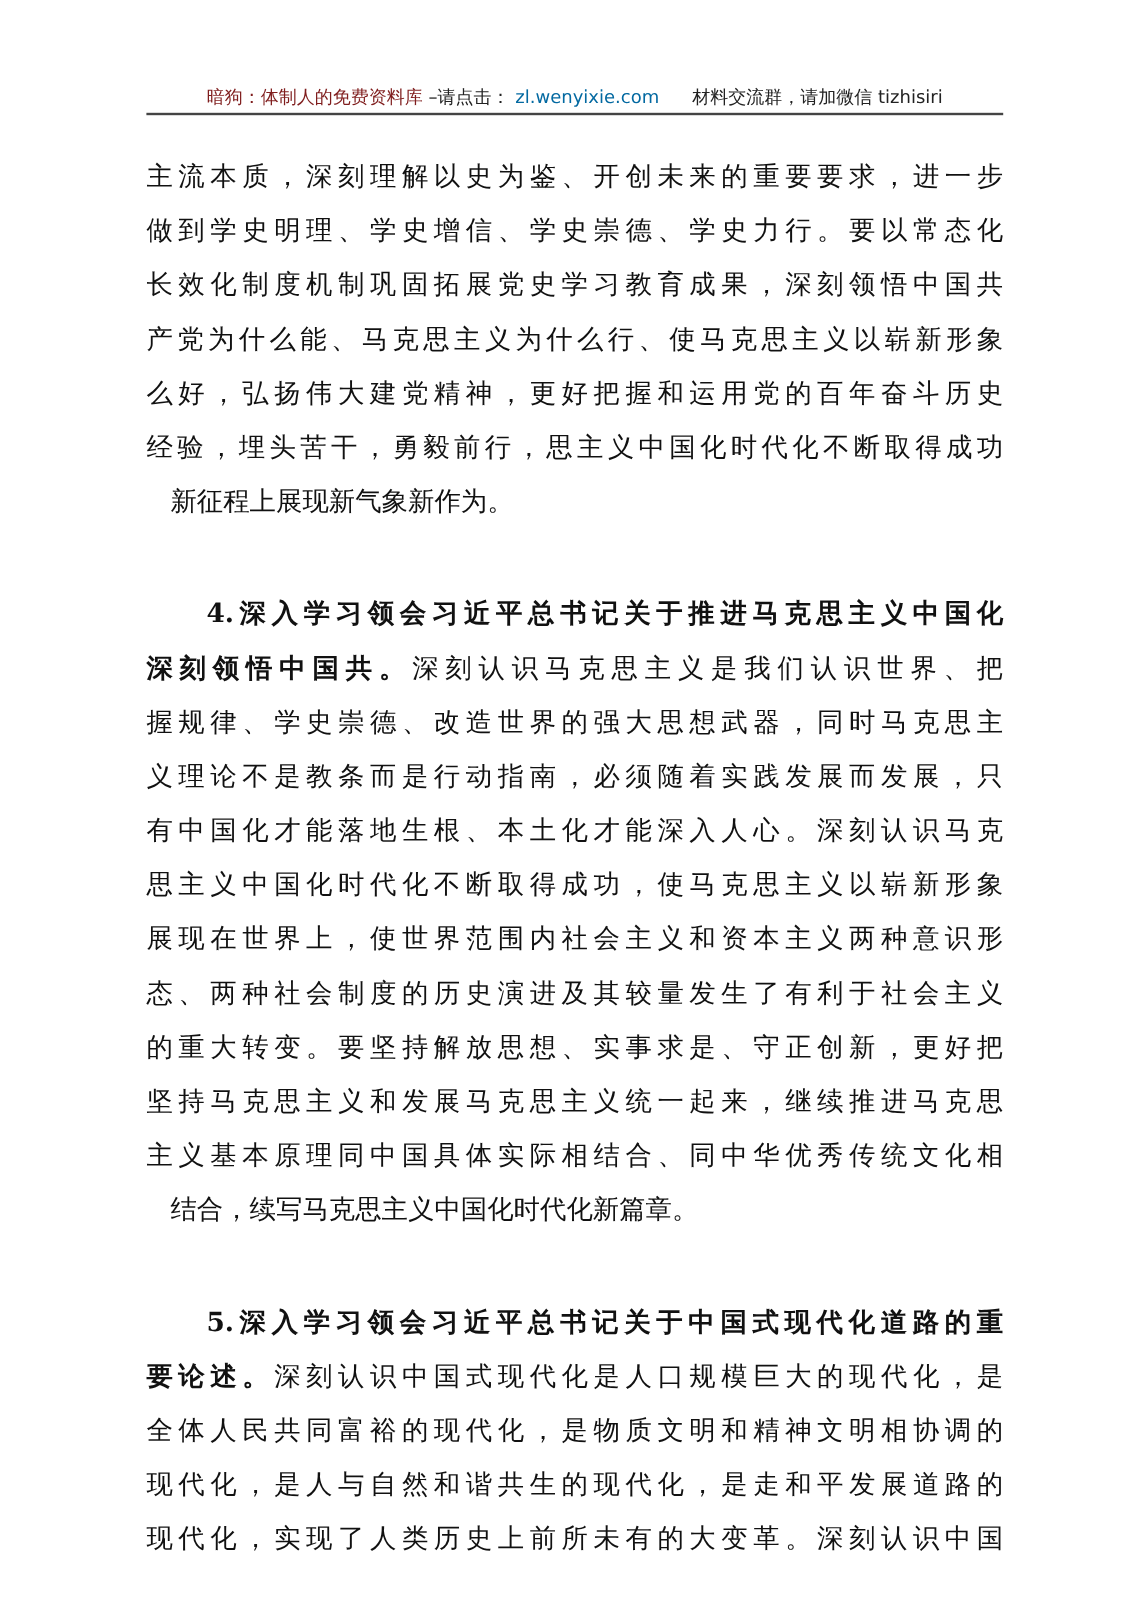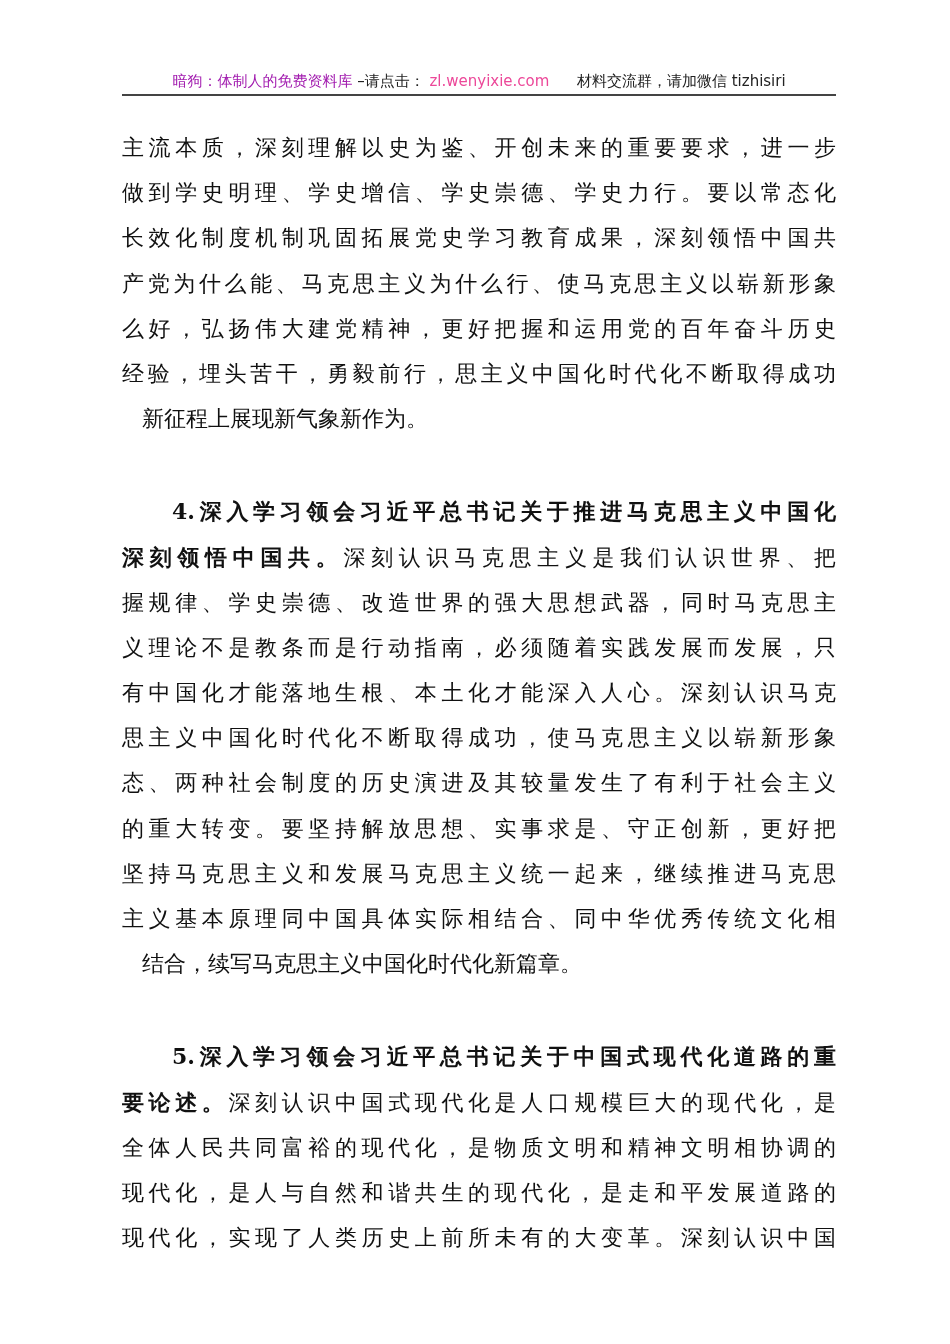--- a/index.html
+++ b/index.html
@@ -1,20 +1,20 @@
 <!DOCTYPE html>
 <html><head>
 <meta charset="utf-8">
 <style>
   html, body { margin: 0; padding: 0; background: #ffffff; }
   body { width: 950px; height: 1344px; position: relative; overflow: hidden; font-family: "DejaVu Serif", "Liberation Serif", serif; color: #111; }
   .header { position: absolute; left: 122px; top: 68px; width: 714px; height: 26px; font-family: "DejaVu Sans", "Liberation Sans", sans-serif; font-size: 15px; line-height: 26px; white-space: nowrap; text-align: center; }
-  .header .red { color: #a21caf; }
+  .header .red { color: #7f1d1d; }
   .header .dark { color: #222; }
-  .header .blue { color: #ec4899; }
+  .header .blue { color: #0369a1; }
   .header .gap { display: inline-block; width: 18px; }
   .rule { position: absolute; left: 122px; top: 94px; width: 714px; height: 2px; background: #444; }
   .content { position: absolute; left: 122px; top: 125px; width: 714px; }
   .line { height: 45.2px; line-height: 45.2px; font-size: 22px; white-space: nowrap; text-align: justify; text-align-last: justify; }
   .line.last { text-align-last: left; margin-left: 20px; }
   .line.indent { padding-left: 50px; }
   .bold { font-weight: bold; margin-top: 48px; }
 </style>
 </head>
 <body>
@@ -36,20 +36,21 @@
   <div class="line">么好，弘扬伟大建党精神，更好把握和运用党的百年奋斗历史</div>
   <div class="line">经验，埋头苦干，勇毅前行，思主义中国化时代化不断取得成功</div>
   <div class="line last">新征程上展现新气象新作为。</div>
 
   <div class="line indent bold">4.深入学习领会习近平总书记关于推进马克思主义中国化</div>
   <div class="line"><span class="bold">深刻领悟中国共。</span><span>深刻认识马克思主义是我们认识世界、把</span></div>
   <div class="line">握规律、学史崇德、改造世界的强大思想武器，同时马克思主</div>
   <div class="line">义理论不是教条而是行动指南，必须随着实践发展而发展，只</div>
   <div class="line">有中国化才能落地生根、本土化才能深入人心。深刻认识马克</div>
   <div class="line">思主义中国化时代化不断取得成功，使马克思主义以崭新形象</div>
+  <div class="line">展现在世界上，使世界范围内社会主义和资本主义两种意识形</div>
   <div class="line">态、两种社会制度的历史演进及其较量发生了有利于社会主义</div>
   <div class="line">的重大转变。要坚持解放思想、实事求是、守正创新，更好把</div>
   <div class="line">坚持马克思主义和发展马克思主义统一起来，继续推进马克思</div>
   <div class="line">主义基本原理同中国具体实际相结合、同中华优秀传统文化相</div>
   <div class="line last">结合，续写马克思主义中国化时代化新篇章。</div>
 
   <div class="line indent bold">5.深入学习领会习近平总书记关于中国式现代化道路的重</div>
   <div class="line"><span class="bold">要论述。</span><span>深刻认识中国式现代化是人口规模巨大的现代化，是</span></div>
   <div class="line">全体人民共同富裕的现代化，是物质文明和精神文明相协调的</div>
   <div class="line">现代化，是人与自然和谐共生的现代化，是走和平发展道路的</div>

